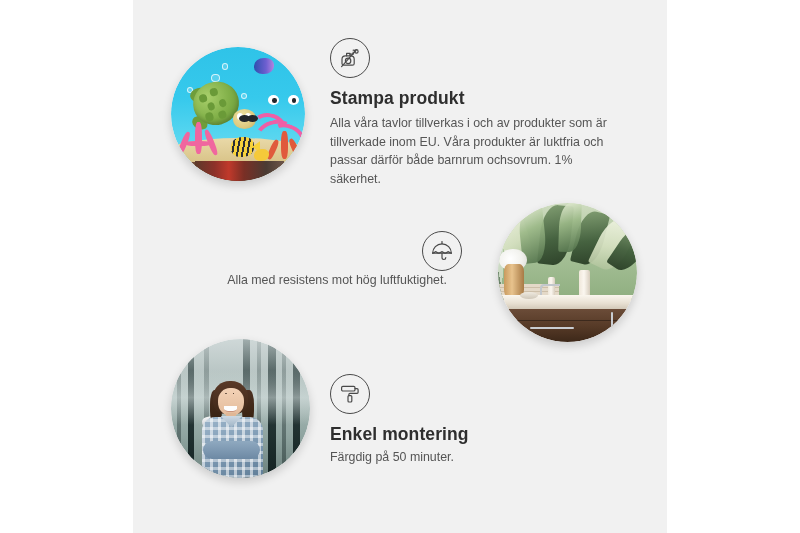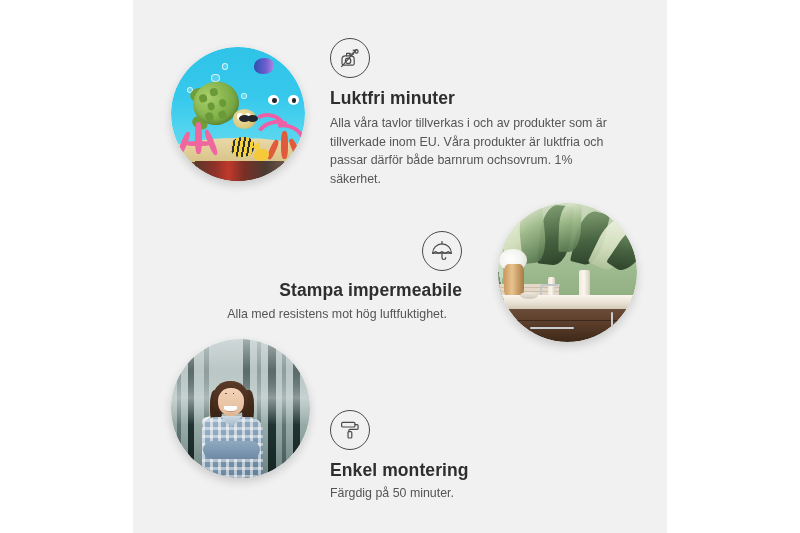--- a/index.html
+++ b/index.html
@@ -301,21 +301,21 @@
   }
   
   #feature-odorless { left: 330px; top: 38px; width: 296px; }
   #feature-odorless .feature-title { margin-top: 10px; margin-bottom: 5px; }
   
   #feature-waterproof { left: 212px; top: 231px; width: 250px; text-align: right; }
   #feature-waterproof .feature-icon { margin-left: auto; }
   #feature-waterproof .feature-title { margin-top: 9px; margin-bottom: 4px; }
   #feature-waterproof .feature-body { text-align: center; }
   
-  #feature-mounting { left: 330px; top: 410px; width: 250px; }
+  #feature-mounting { left: 330px; top: 374px; width: 250px; }
   #feature-mounting .feature-title { margin-top: 10px; margin-bottom: 3px; }
 </style>
 </head>
 <body>
 
 <div id="stage">
 
   <div id="panel"></div>
 
   <div id="photo-ocean" class="photo">
@@ -450,34 +450,33 @@
       <svg width="26" height="26" viewBox="0 0 26 26" fill="none" stroke="#4a4a4a" stroke-width="1.2" stroke-linecap="round" stroke-linejoin="round">
         <path d="M6.8 20.2h8.6c1 0 1.8-.8 1.8-1.8v-4.2c0-1.9-1.5-3.4-3.4-3.4h-5.4c-1.9 0-3.4 1.5-3.4 3.4v4.2c0 1 .8 1.8 1.8 1.8z"></path>
         <path d="M9.6 10.8V8.4h3.4v2.4"></path>
         <path d="M13 9.2h3.2v-2.2"></path>
         <path d="M16.2 5.2c1 0 1.9.5 1.9 1.5"></path>
         <circle cx="19.4" cy="6.4" r="1.7"></circle>
         <circle cx="11.1" cy="15.9" r="2.7"></circle>
         <line x1="4.6" y1="21.6" x2="19.2" y2="5.2"></line>
       </svg>
     </div>
-    <p class="feature-title">Luktfri minuter</p>
+    <p class="feature-title">Stampa produkt</p>
     <p class="feature-body">Alla våra tavlor tillverkas i och av produkter som är tillverkade inom EU. Våra produkter är luktfria och passar därför både barnrum ochsovrum. 1% säkerhet.</p>
   </div>
 
   <div id="feature-waterproof" class="feature">
     <div class="feature-icon">
       <svg width="26" height="26" viewBox="0 0 26 26" fill="none" stroke="#4a4a4a" stroke-width="1.2" stroke-linecap="round" stroke-linejoin="round">
         <path d="M3.6 15.2a9.4 9.4 0 0 1 18.8 0z"></path>
         <path d="M3.6 15.2c1.6 0 2.3-1.5 3.1-1.5s1.5 1.5 3.1 1.5 2.3-1.5 3.2-1.5 1.5 1.5 3.1 1.5 2.3-1.5 3.1-1.5 1.5 1.5 3.2 1.5"></path>
         <line x1="13" y1="5.8" x2="13" y2="3.6"></line>
         <path d="M13 15.2v4.4a1.9 1.9 0 0 0 3.8 0"></path>
       </svg>
     </div>
-    <p class="feature-title">Stampa impermeabile</p>
     <p class="feature-body">Alla med resistens mot hög luftfuktighet.</p>
   </div>
 
   <div id="feature-mounting" class="feature">
     <div class="feature-icon">
       <svg width="26" height="26" viewBox="0 0 26 26" fill="none" stroke="#4a4a4a" stroke-width="1.2" stroke-linecap="round" stroke-linejoin="round">
         <rect x="4.6" y="5.4" width="13.4" height="4.6" rx="1.3"></rect>
         <path d="M18 7.7h2.1c.6 0 1 .4 1 1v2.6c0 .6-.4 1-1 1h-7.2c-.6 0-1 .4-1 1v1.3"></path>
         <rect x="11" y="14.6" width="3.8" height="6.4" rx="1"></rect>
       </svg>

